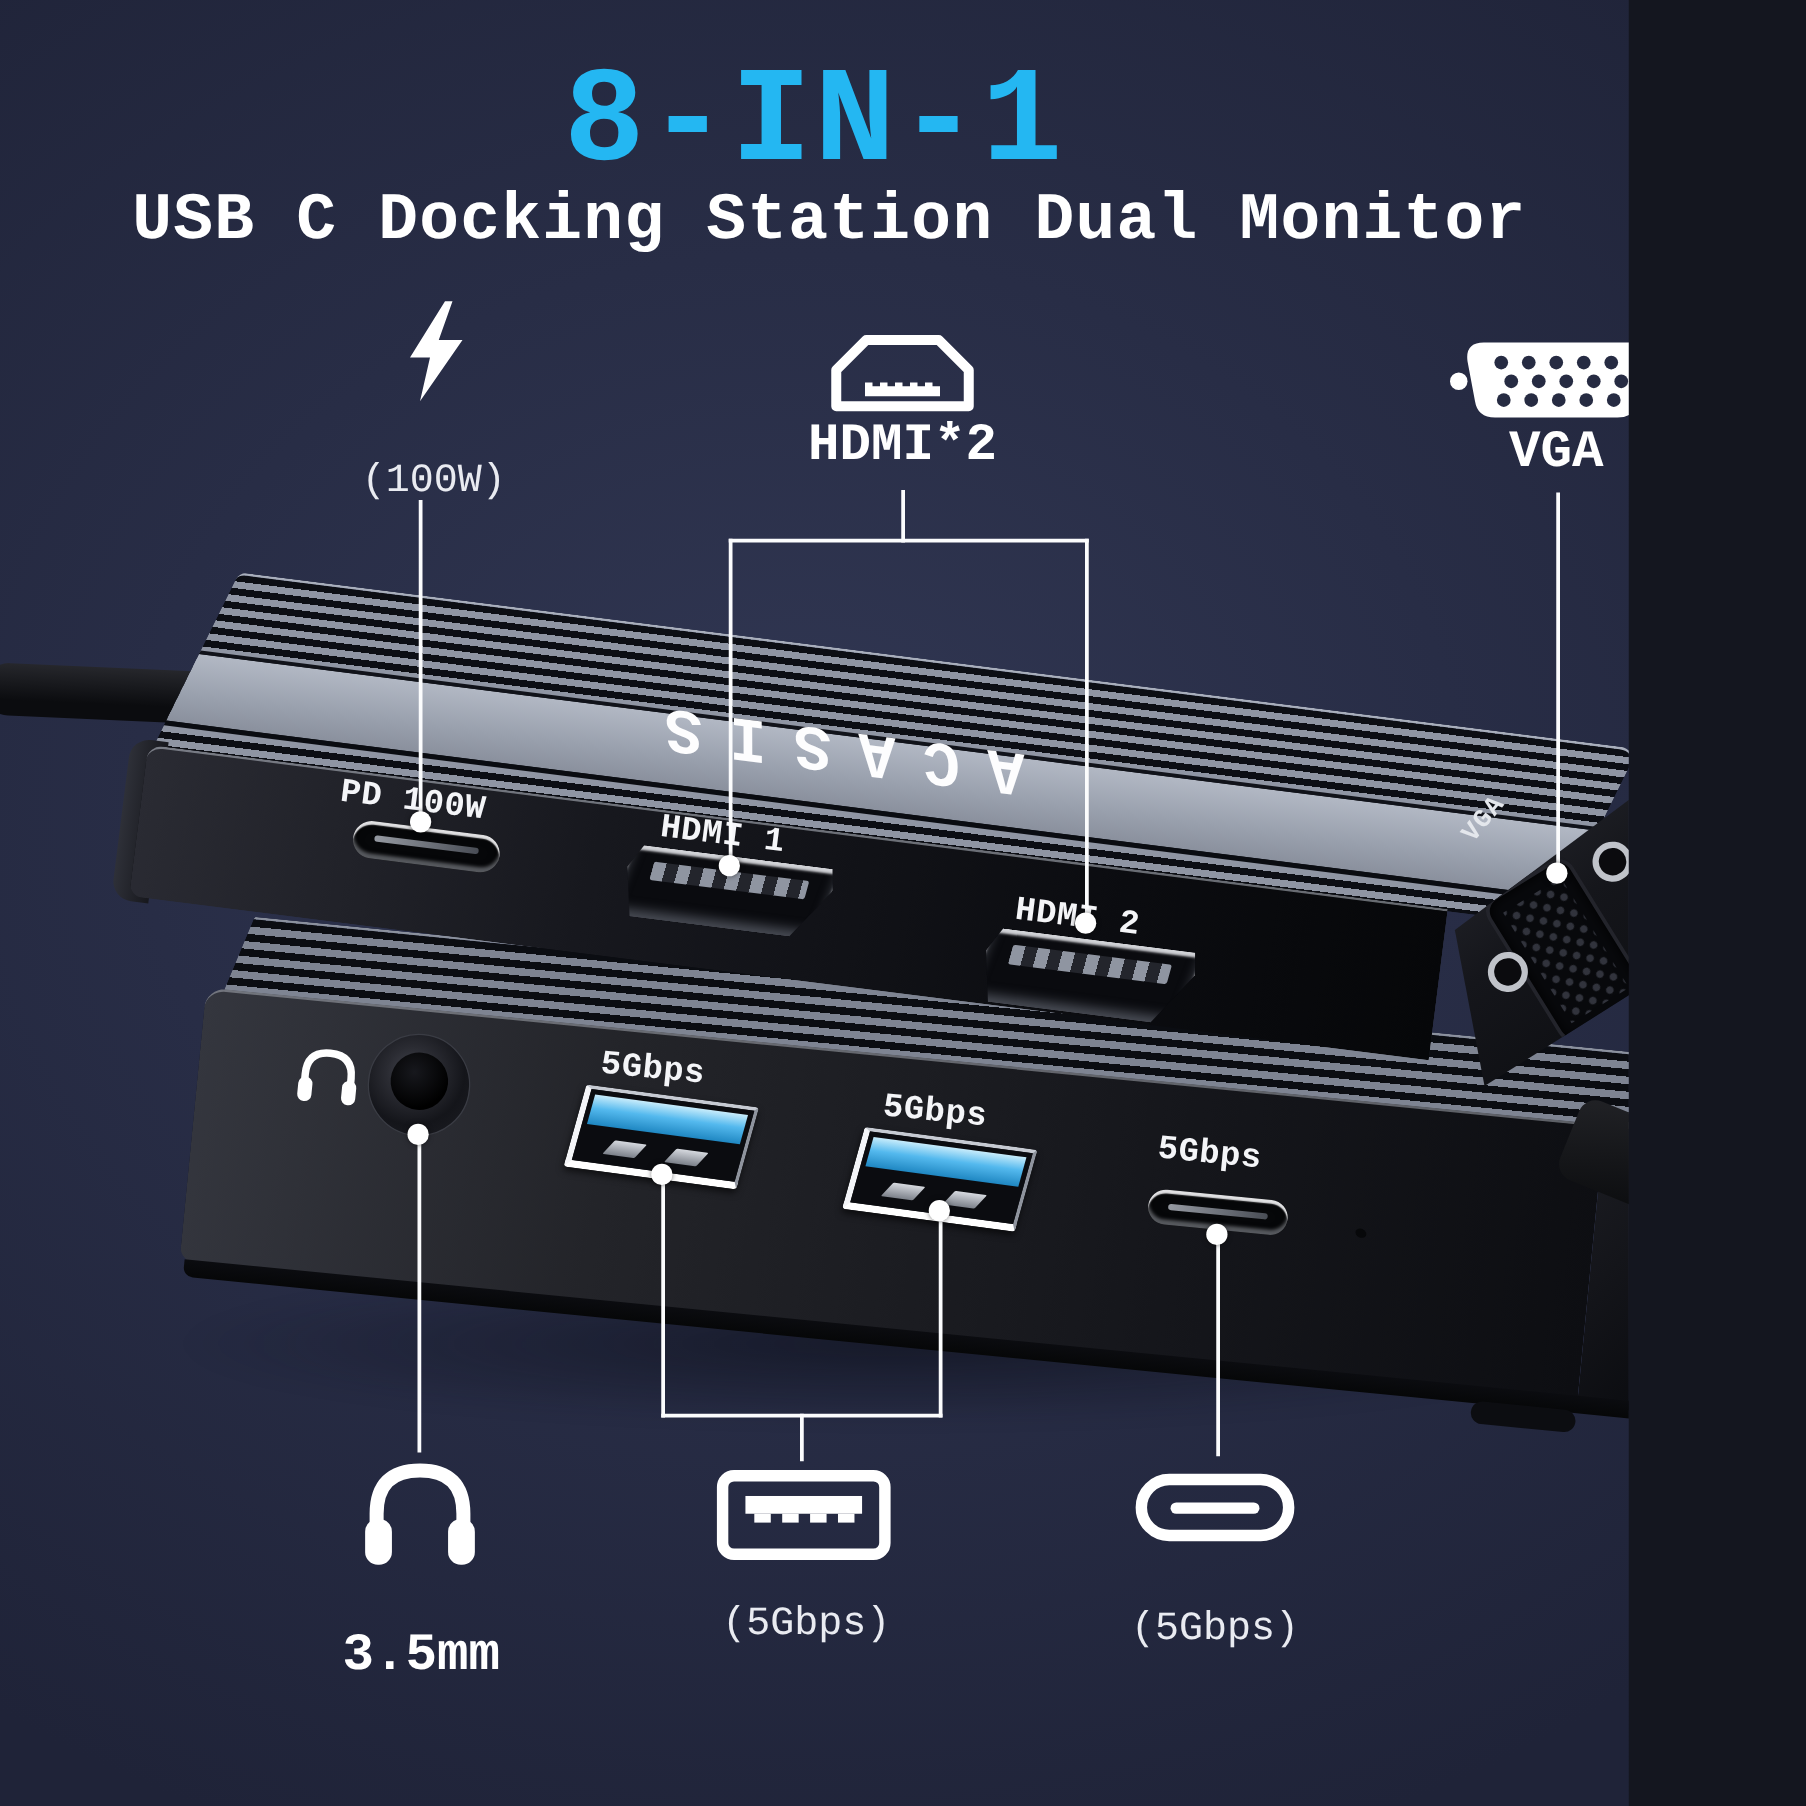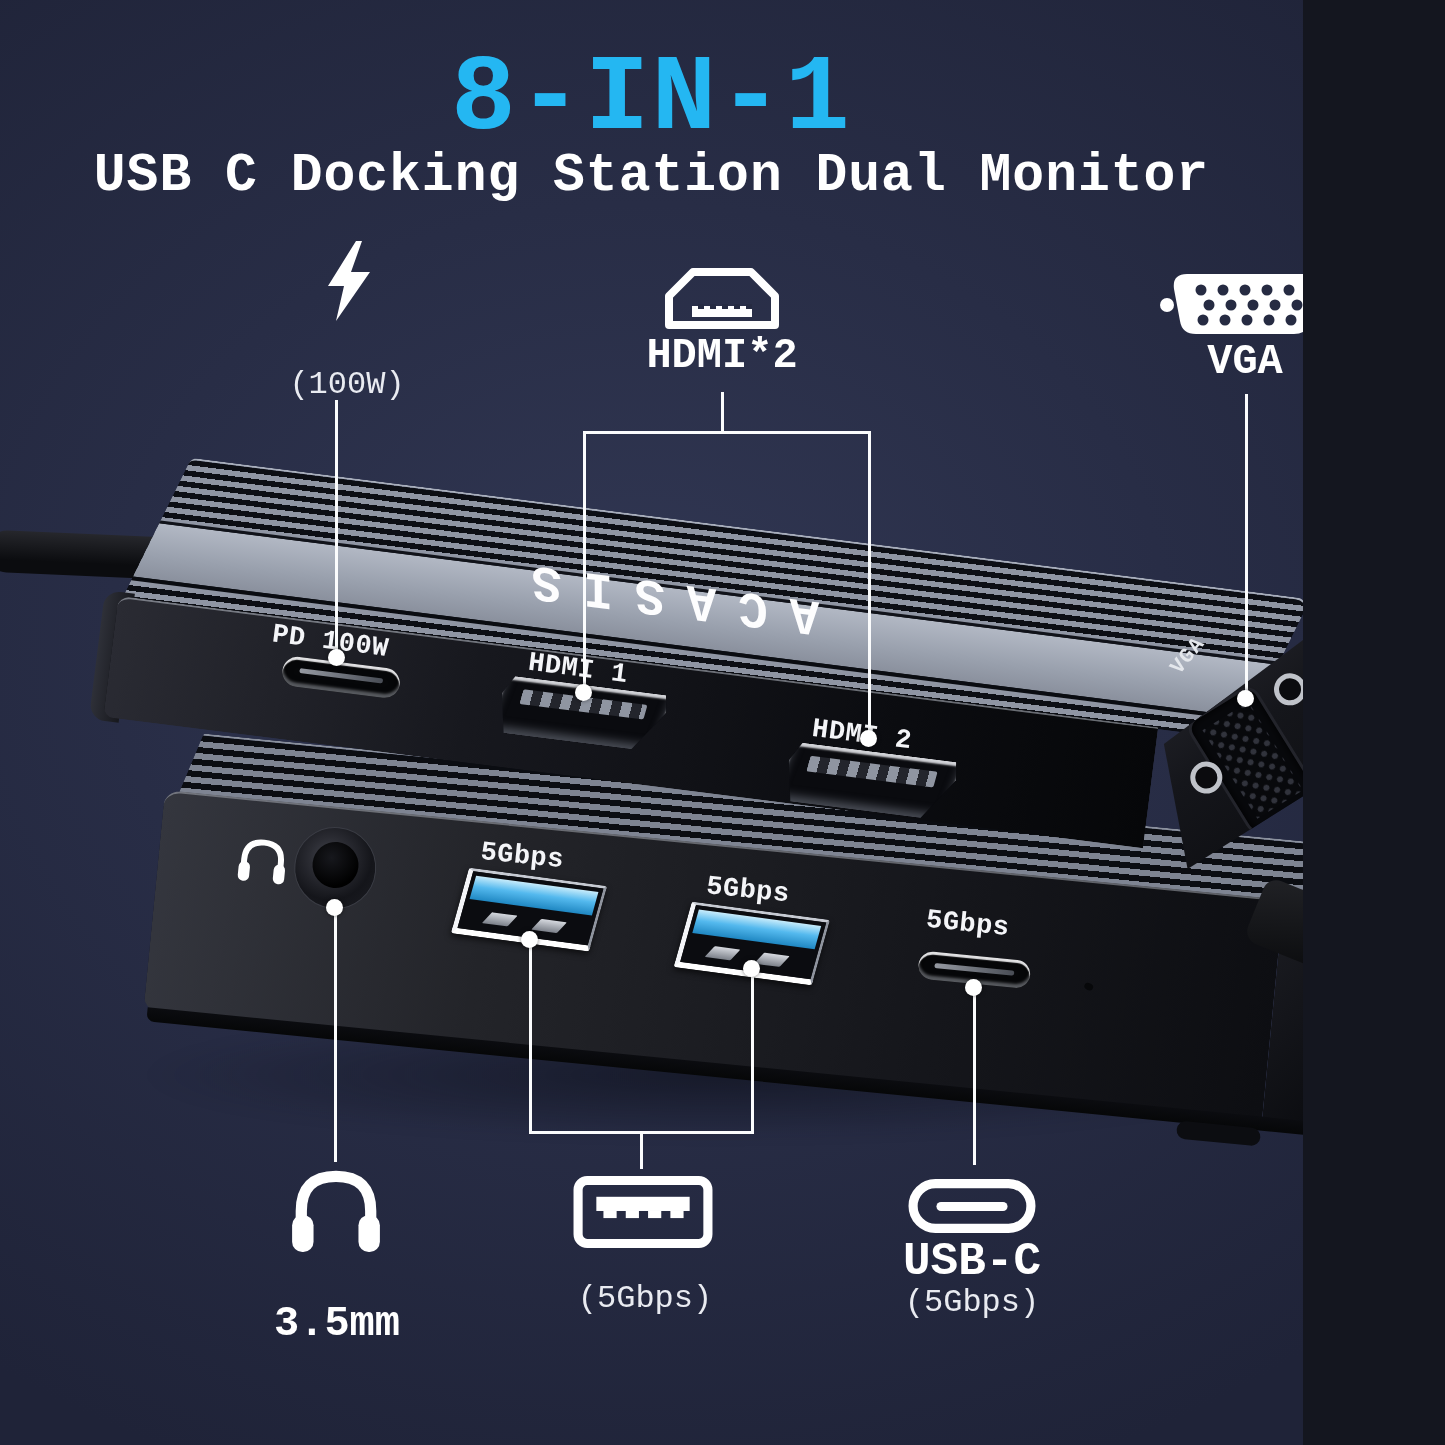--- a/index.html
+++ b/index.html
@@ -5,21 +5,21 @@
   html,body{margin:0;padding:0;background:#14161f;}
   .stage{
     position:relative;width:1303px;height:1445px;overflow:hidden;
     background:radial-gradient(1100px 900px at 49% 44%, #313753 0%, #282d46 48%, #1f2338 100%);
     font-family:Liberation Mono, monospace;color:#fff;
   }
   
   .title{position:absolute;left:0;top:38px;width:100%;text-align:center;
     font-size:108px;font-weight:700;letter-spacing:2px;color:#24b7f2;}
   .subtitle{position:absolute;left:0;top:146px;width:100%;text-align:center;
-    font-size:53px;font-weight:700;color:#ffffff;letter-spacing:1px;}
+    font-size:53px;font-weight:700;color:#ffffff;letter-spacing:1px;padding-left:12px;}
   
   .co-icon{position:absolute;}
   .co-label{position:absolute;text-align:center;font-size:42px;font-weight:700;color:#fff;white-space:nowrap;}
   .co-label.big{font-size:46px;}
   .co-sub{position:absolute;text-align:center;font-size:32px;font-weight:400;color:#e9ebf1;white-space:nowrap;}
   
   .lv{position:absolute;width:3px;background:#fbfcfd;z-index:50;}
   .lh{position:absolute;height:3px;background:#fbfcfd;z-index:50;}
   .dot{position:absolute;width:17px;height:17px;border-radius:50%;background:#ffffff;z-index:51;
        box-shadow:0 0 4px rgba(0,0,0,.5);}
@@ -278,16 +278,15 @@
     </svg>
   </div>
   <div class="co-sub" style="left:545px;top:1280px;width:200px;">(5Gbps)</div>
 
   <div class="co-icon" style="left:908px;top:1178px;">
     <svg width="128" height="56" viewBox="0 0 126 54">
       <rect x="5" y="5" width="116" height="44" rx="22" fill="none" stroke="#ffffff" stroke-width="9"></rect>
       <rect x="28" y="23" width="70" height="9" rx="4.5" fill="#ffffff"></rect>
     </svg>
   </div>
-  <div class="co-label big" style="left:872px;top:1236px;width:200px;">USB-C</div>
   <div class="co-sub" style="left:872px;top:1284px;width:200px;">(5Gbps)</div>
 
 </div>
 
 </body></html>

